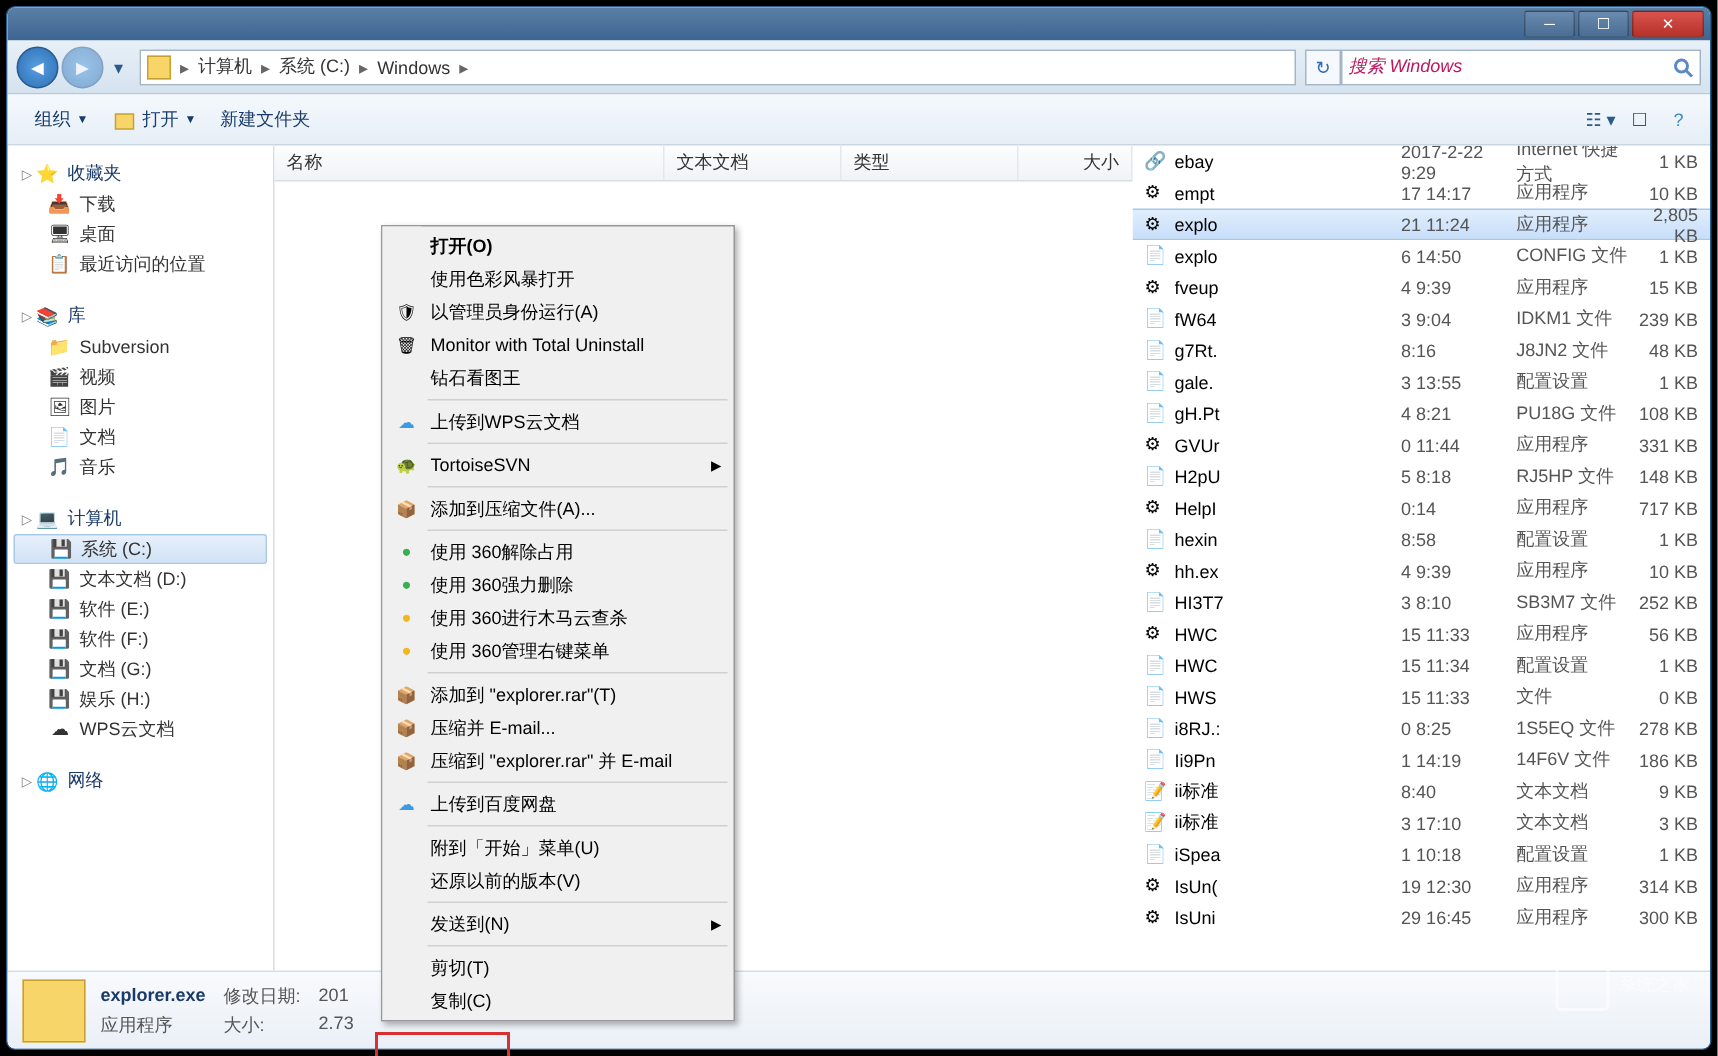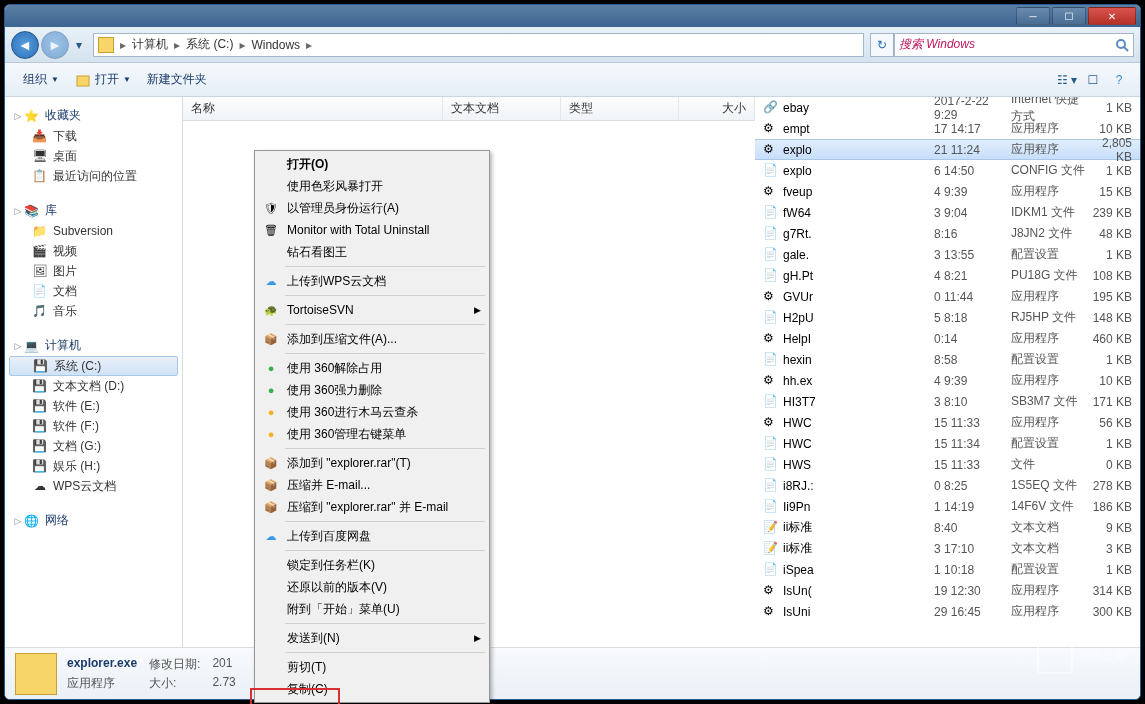--- a/index.html
+++ b/index.html
@@ -291,56 +291,56 @@
             <span class="fn">gH.Pt</span>
             <span class="fd">4 8:21</span>
             <span class="ft">PU18G 文件</span>
             <span class="fs">108 KB</span>
           </div>
           <div class="frow">
             <span class="fic">⚙</span>
             <span class="fn">GVUr</span>
             <span class="fd">0 11:44</span>
             <span class="ft">应用程序</span>
-            <span class="fs">195 KB</span>
+            <span class="fs">331 KB</span>
           </div>
           <div class="frow">
             <span class="fic">📄</span>
             <span class="fn">H2pU</span>
             <span class="fd">5 8:18</span>
             <span class="ft">RJ5HP 文件</span>
             <span class="fs">148 KB</span>
           </div>
           <div class="frow">
             <span class="fic">⚙</span>
             <span class="fn">HelpI</span>
             <span class="fd">0:14</span>
             <span class="ft">应用程序</span>
-            <span class="fs">460 KB</span>
+            <span class="fs">717 KB</span>
           </div>
           <div class="frow">
             <span class="fic">📄</span>
             <span class="fn">hexin</span>
             <span class="fd">8:58</span>
             <span class="ft">配置设置</span>
             <span class="fs">1 KB</span>
           </div>
           <div class="frow">
             <span class="fic">⚙</span>
             <span class="fn">hh.ex</span>
             <span class="fd">4 9:39</span>
             <span class="ft">应用程序</span>
             <span class="fs">10 KB</span>
           </div>
           <div class="frow">
             <span class="fic">📄</span>
             <span class="fn">HI3T7</span>
             <span class="fd">3 8:10</span>
             <span class="ft">SB3M7 文件</span>
-            <span class="fs">171 KB</span>
+            <span class="fs">252 KB</span>
           </div>
           <div class="frow">
             <span class="fic">⚙</span>
             <span class="fn">HWC</span>
             <span class="fd">15 11:33</span>
             <span class="ft">应用程序</span>
             <span class="fs">56 KB</span>
           </div>
           <div class="frow">
             <span class="fic">📄</span>
@@ -481,23 +481,22 @@
   <div class="cm-item">
       <span class="cico">📦</span>
       <span>压缩到 "explorer.rar" 并 E-mail</span>
     </div>
   <div class="cm-sep"></div>
   <div class="cm-item">
       <span class="cico" style="color:#3a9ae5">☁</span>
       <span>上传到百度网盘</span>
     </div>
   <div class="cm-sep"></div>
-  <div class="cm-item">锁定到任务栏(K)</div>
+  <div class="cm-item">附到「开始」菜单(U)</div>
   <div class="cm-item">还原以前的版本(V)</div>
-  <div class="cm-item">附到「开始」菜单(U)</div>
   <div class="cm-sep"></div>
   <div class="cm-item">
       <span>发送到(N)</span>
       <span class="arrow">▶</span>
     </div>
   <div class="cm-sep"></div>
   <div class="cm-item">剪切(T)</div>
   <div class="cm-item">复制(C)</div>
 </div>
 

